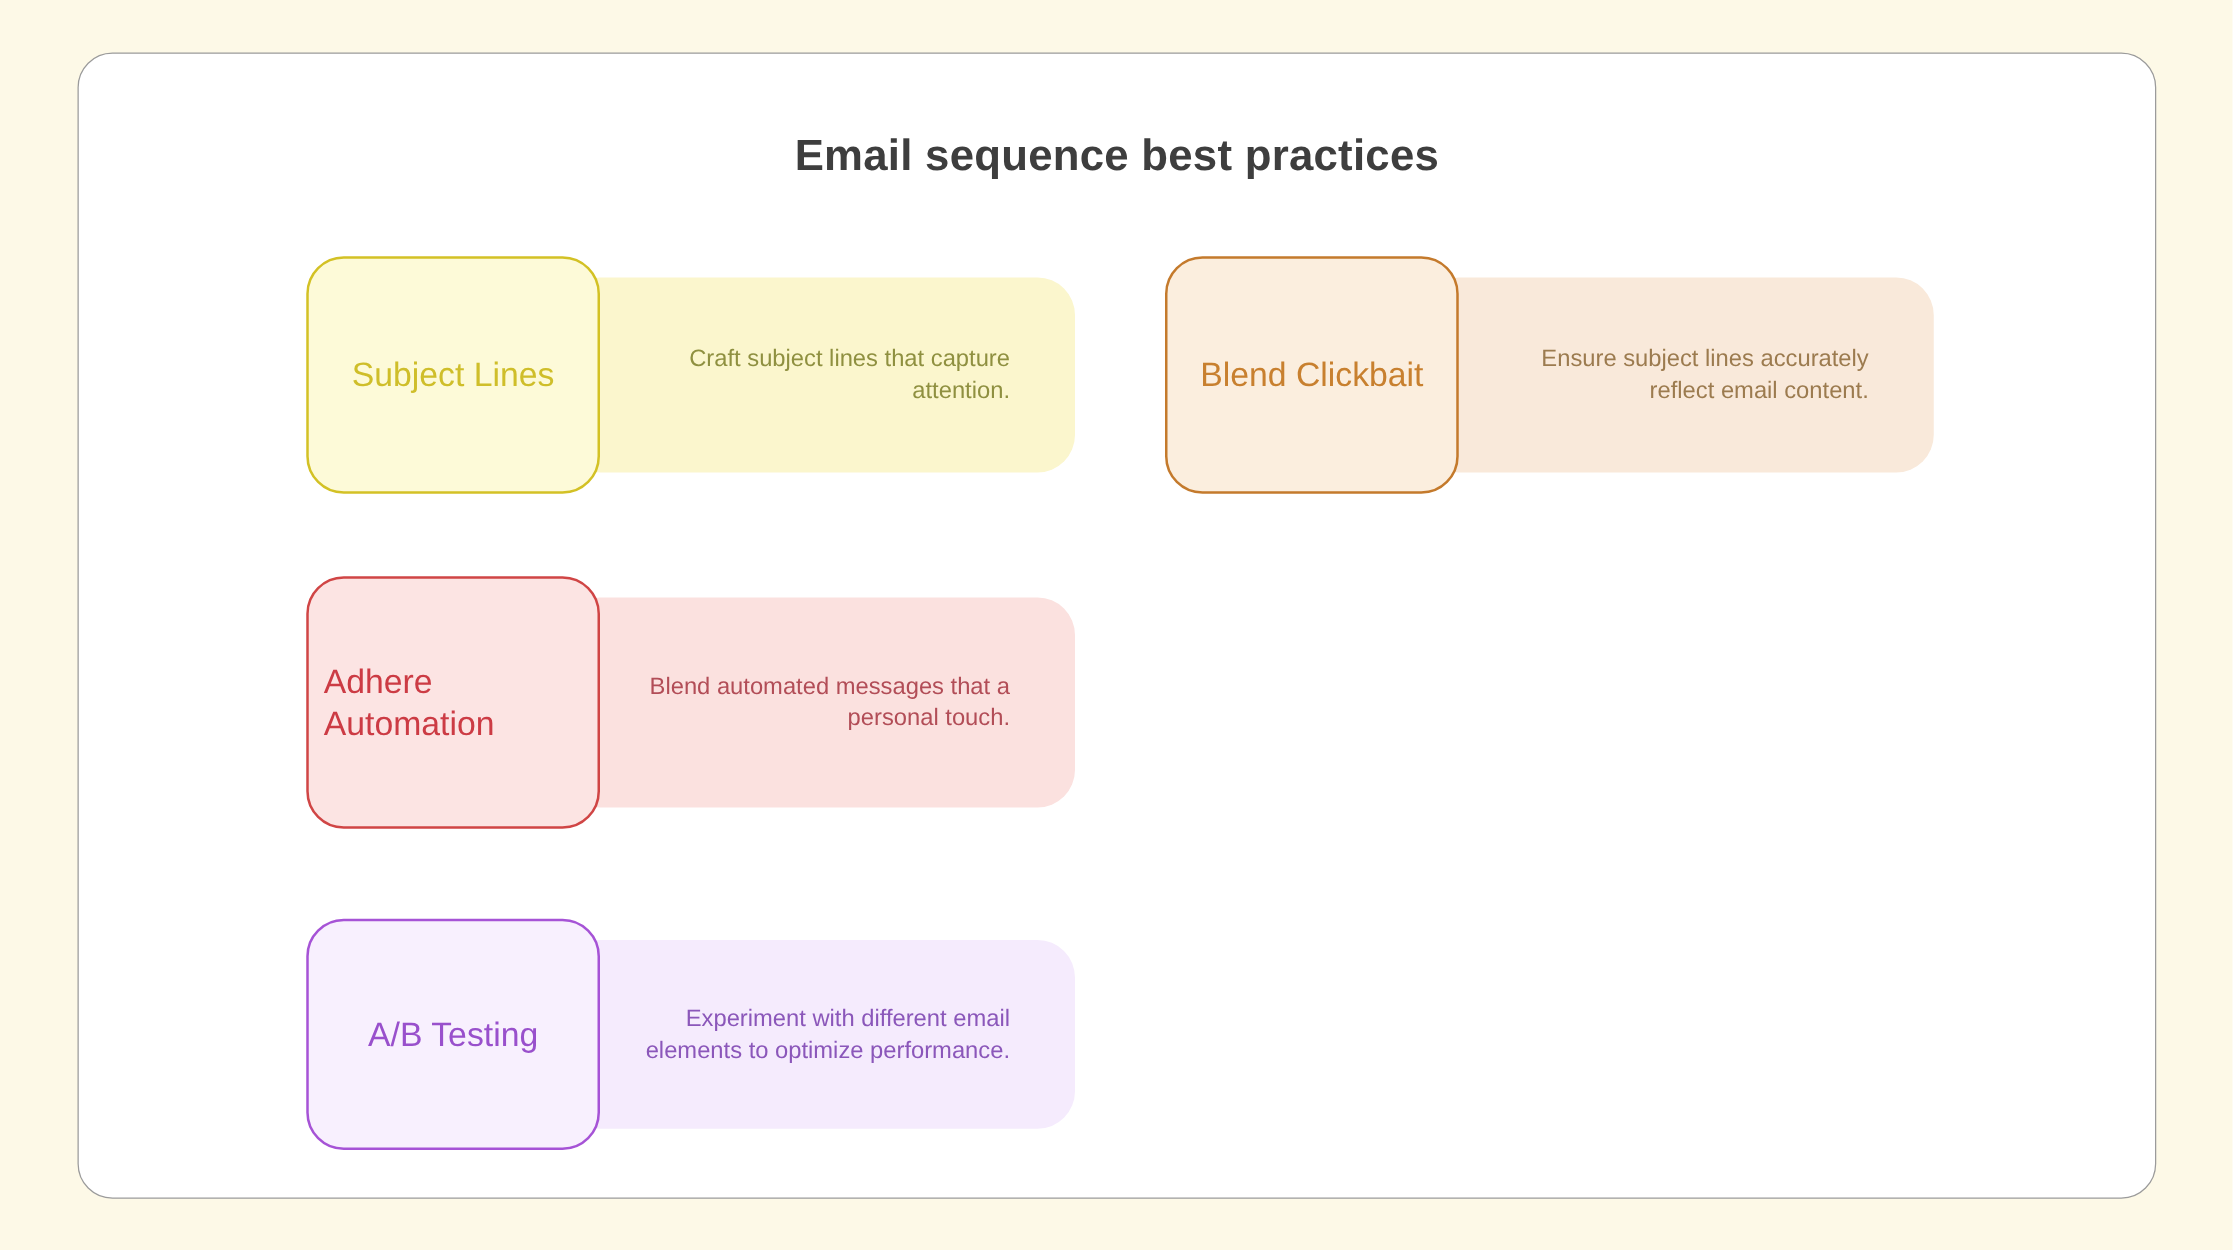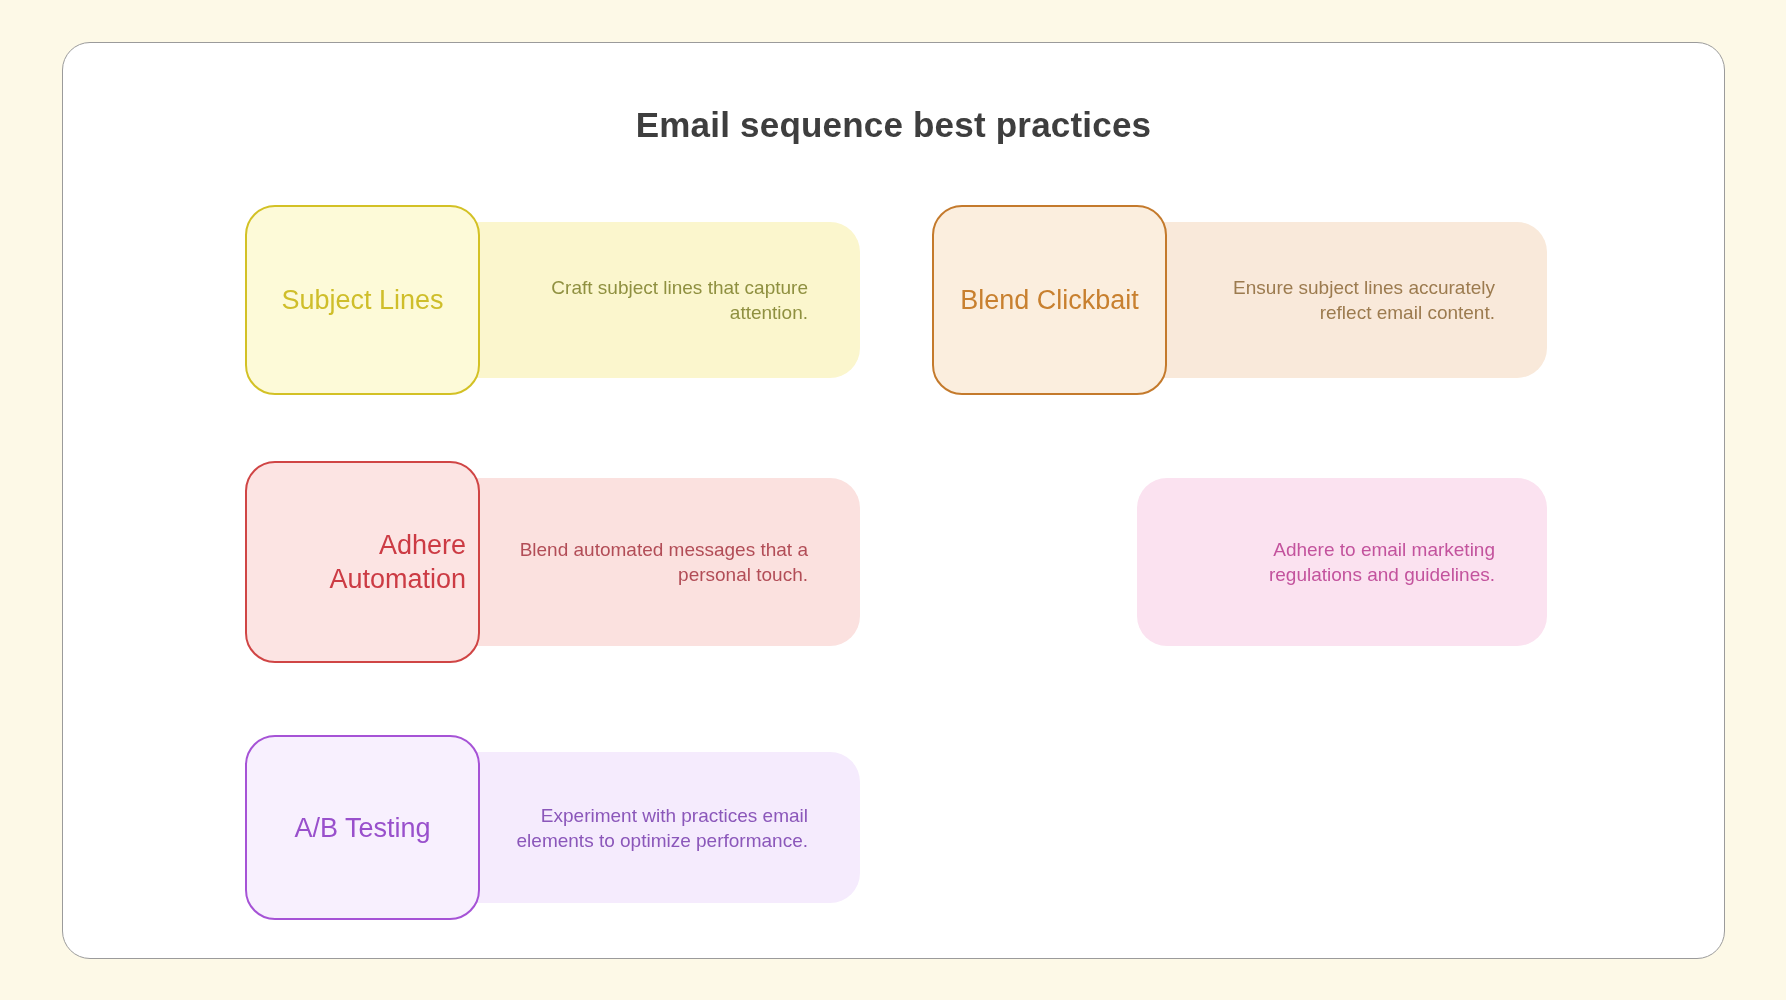--- a/index.html
+++ b/index.html
@@ -79,21 +79,21 @@
     border: 2.5px solid var(--border);
     border-radius: 30px;
     display: flex;
     align-items: center;
     justify-content: center;
     z-index: 2;
   }
   .title-label {
     display: block;
     padding: 0 12px;
-    text-align: right;
+    text-align: left;
     font-size: 27px;
     line-height: 34px;
     color: var(--label);
   }
 </style>
 </head>
 <body>
 
 <div class="panel">
   <h1 class="page-title">Email sequence best practices</h1>
@@ -120,25 +120,22 @@
 <div class="card pos-2" style="--border: #d04545; --label: #cc3b44; --box-bg: #fce4e3; --desc-bg: #fbe1df; --desc-text: #b24d57;">
   <div class="desc-box">
     <p class="desc-text">Blend automated messages that a personal touch.</p>
   </div>
   <div class="title-box">
     <span class="title-label">Adhere Automation</span>
   </div>
 </div>
 
 <div class="card pos-3" style="--border: #cf3e96; --label: #ce3e94; --box-bg: #fce9f5; --desc-bg: #fbe2f0; --desc-text: #c3539d;">
-  <div class="desc-box">
-    <p class="desc-text">Adhere to email marketing regulations and guidelines.</p>
-  </div>
 </div>
 
 <div class="card pos-4" style="--border: #a653d6; --label: #9950cc; --box-bg: #f8f0fe; --desc-bg: #f5ebfd; --desc-text: #8b57ba;">
   <div class="desc-box">
-    <p class="desc-text">Experiment with practices email elements to optimize performance.</p>
+    <p class="desc-text">Experiment with different email elements to optimize performance.</p>
   </div>
   <div class="title-box">
     <span class="title-label">A/B Testing</span>
   </div>
 </div>
 
 </body></html>

